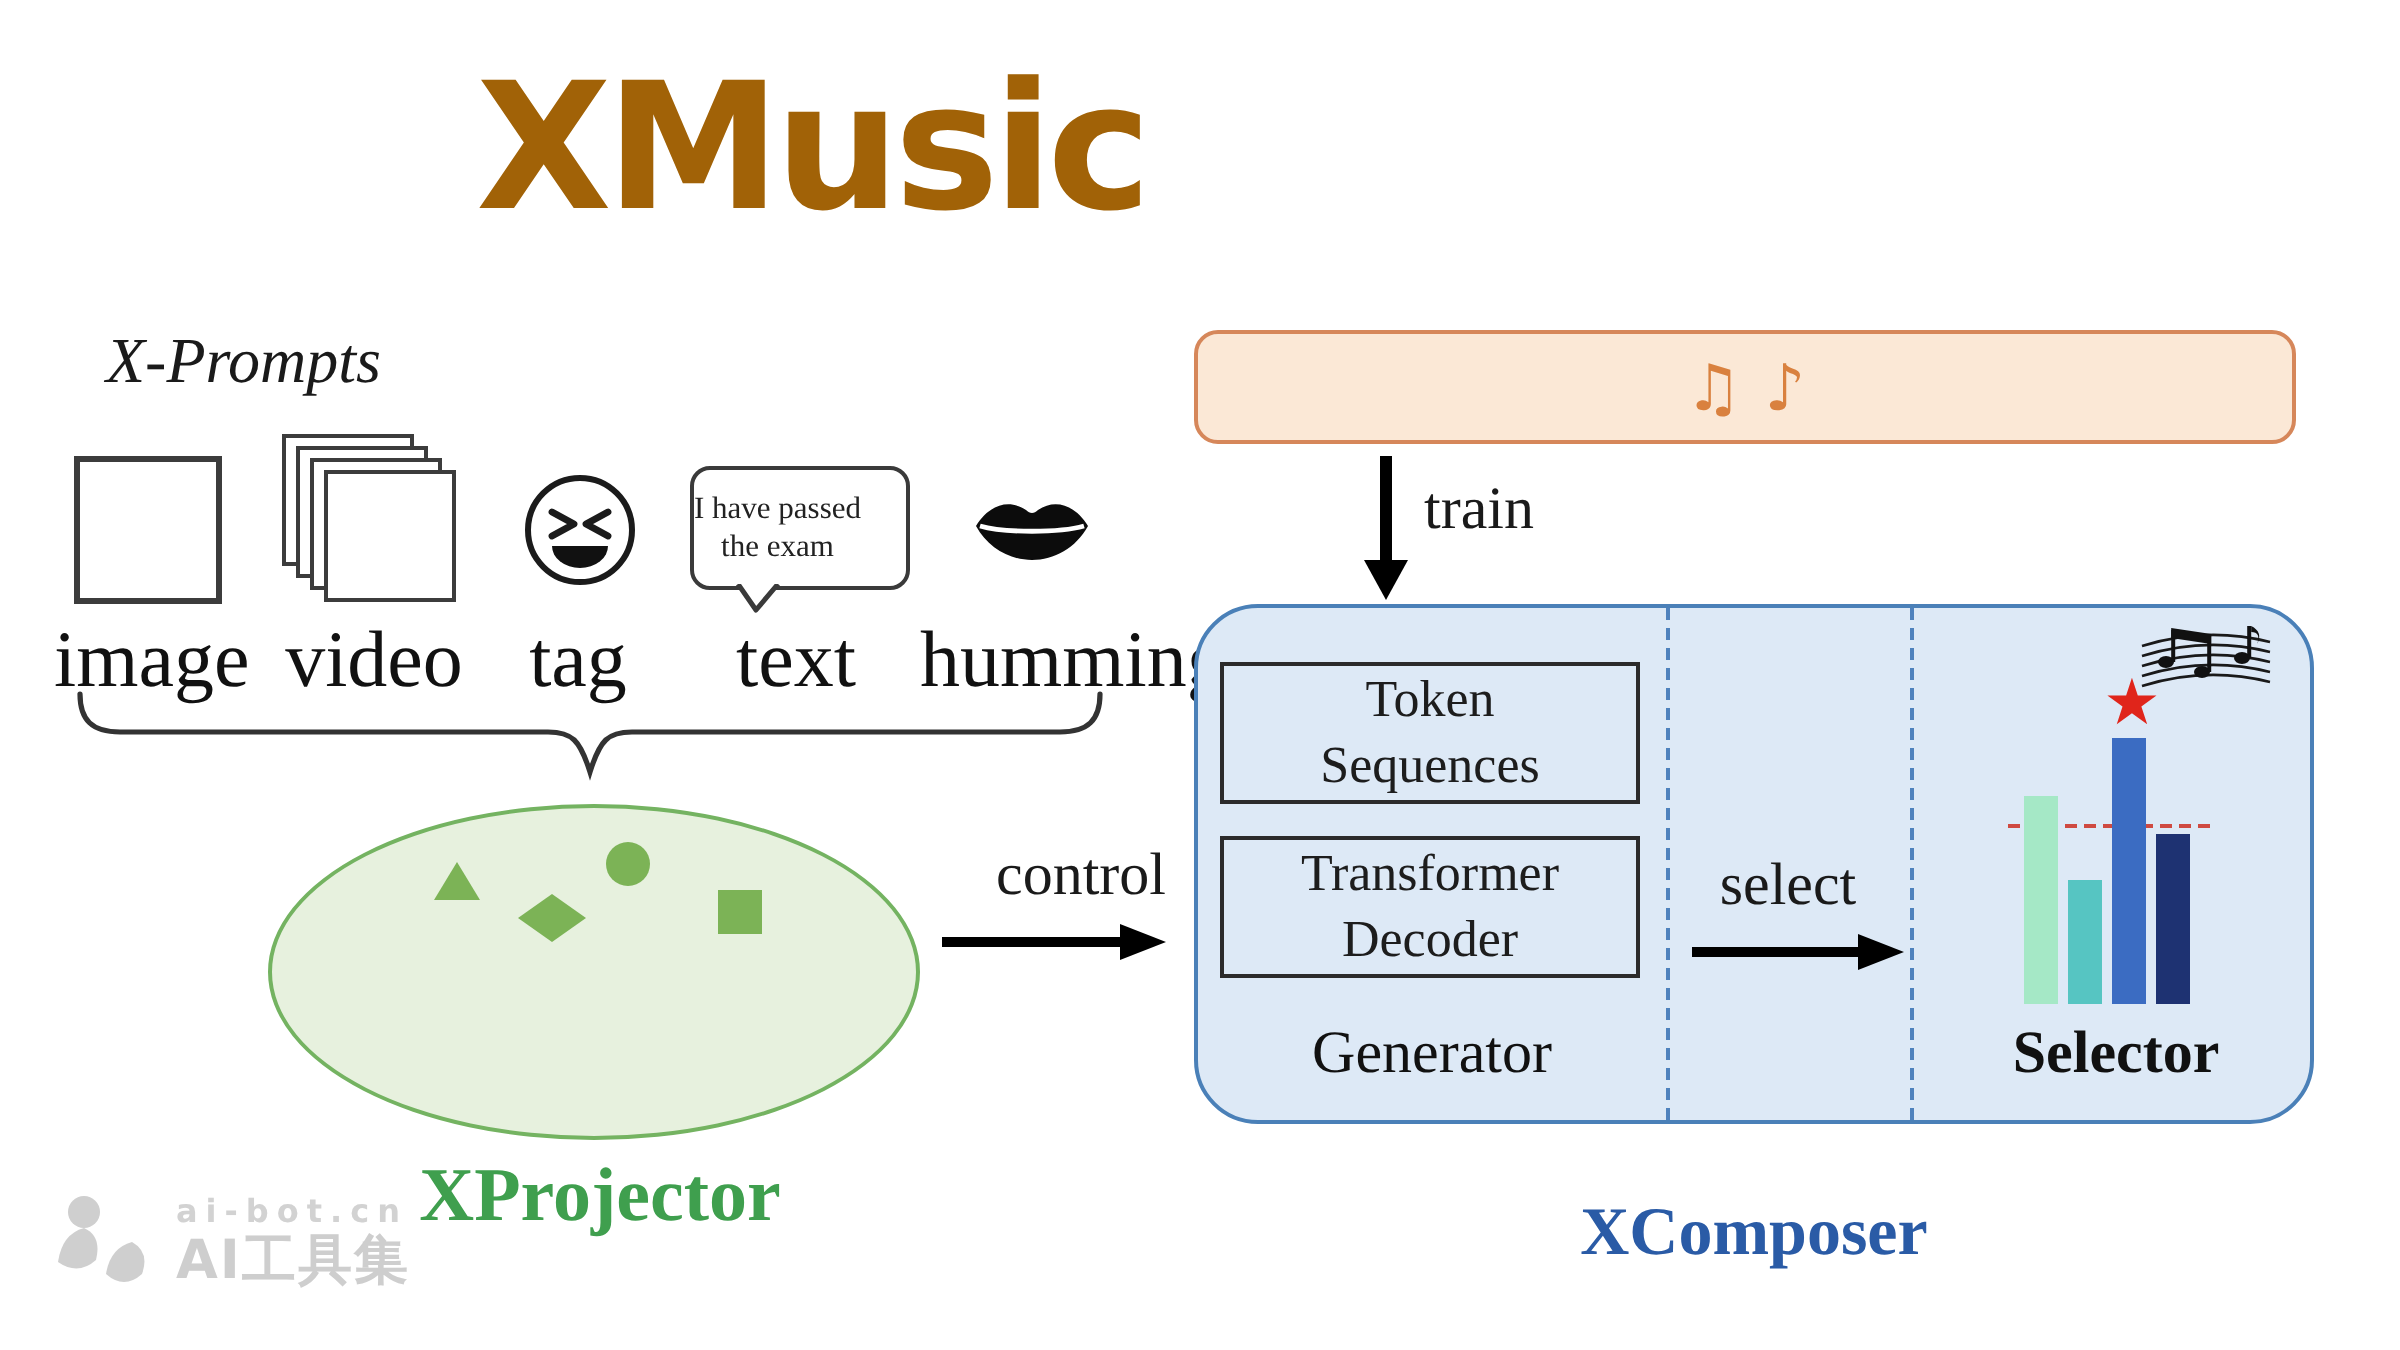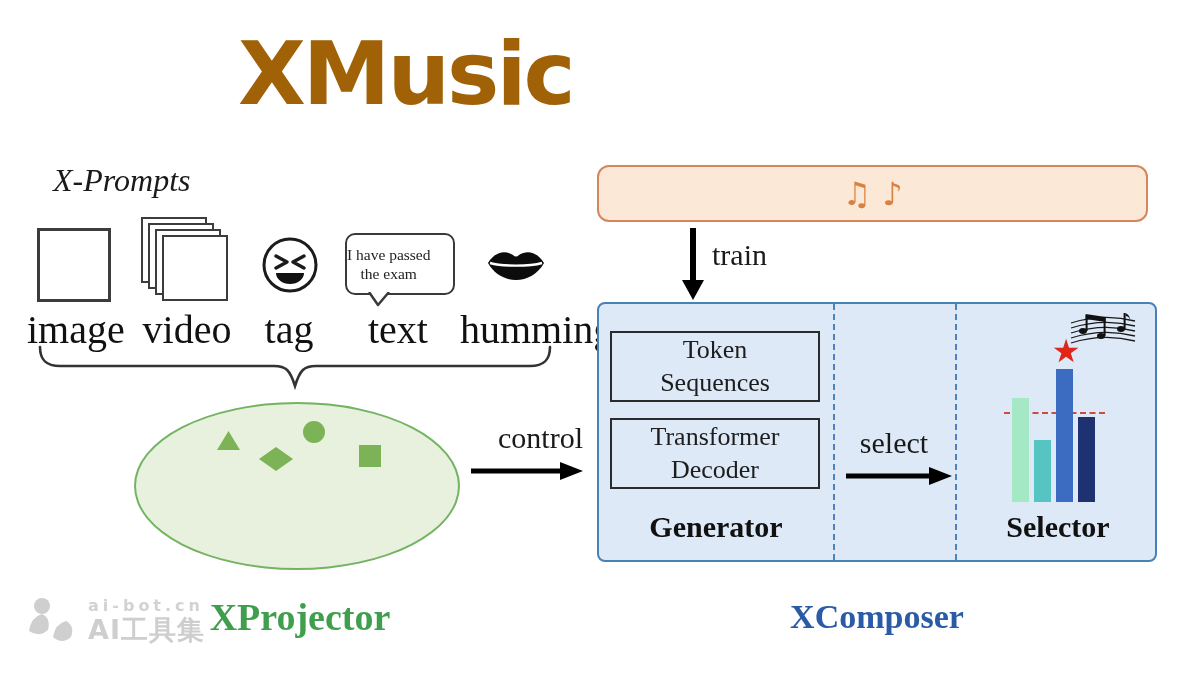--- a/index.html
+++ b/index.html
@@ -38,52 +38,52 @@
   
   #brace{left:30px;top:341px;}
 
   
   #ellipse{left:134px;top:402px;width:326px;height:168px;border-radius:50%;
            background:#e7f1de;border:2.5px solid #74b361;box-sizing:border-box;}
   #ellipse-shapes{position:absolute;left:0;top:8px;}
   #ellipse-text{position:absolute;left:0;top:84px;width:100%;text-align:center;
                 font-size:27px;line-height:1.3;color:#1d1d1d;}
 
-  #xprojector-label{left:175px;top:595px;width:250px;text-align:center;font-size:38px;
+  #xprojector-label{left:175px;top:576px;width:250px;text-align:center;font-size:38px;
                     font-weight:bold;color:#3f9f4e;}
 
   
   #control-text{left:468px;top:421px;width:115px;text-align:right;font-size:30px;}
   #control-arrow{left:468px;top:458px;}
 
   
   #xmidi-box{left:597px;top:165px;width:551px;height:57px;background:#fbe8d6;
              border:2.5px solid #d6875a;border-radius:12px;box-sizing:border-box;
              display:flex;align-items:center;justify-content:center;gap:14px;}
   #xmidi-notes{font-family:"DejaVu Sans",sans-serif;font-size:32px;color:#d9813f;font-weight:bold;}
   #xmidi-text{font-size:31px;font-weight:bold;color:#ce6e35;}
 
   
   #train-arrow{left:677px;top:226px;}
   #train-text{left:712px;top:238px;font-size:30px;}
 
   
   #xcomposer-box{left:597px;top:302px;width:560px;height:260px;background:#dde9f6;
-                 border:2.5px solid #4a80b8;border-radius:8px;box-sizing:border-box;}
+                 border:2.5px solid #4a80b8;border-radius:32px;box-sizing:border-box;}
   .divider{position:absolute;top:0;height:100%;border-left:2px dashed #4f82bd;}
   #divider-1{left:234px;}
   #divider-2{left:356px;}
 
   .inner-box{position:absolute;left:11px;width:210px;height:71px;border:2px solid #2b2b2b;
              box-sizing:border-box;display:flex;align-items:center;justify-content:center;
              text-align:center;font-size:26px;line-height:1.25;color:#1d1d1d;}
   #token-box{top:27px;}
   #decoder-box{top:114px;}
   #generator-label{position:absolute;left:0;top:206px;width:234px;text-align:center;
-                   font-size:30px;font-weight:bold;color:#111;}
+                   font-size:30px;font-weight:normal;color:#111;}
 
   #select-text{position:absolute;left:234px;top:122px;width:122px;text-align:center;font-size:30px;}
   #select-arrow{position:absolute;left:244px;top:160px;}
 
   #selector-bars{position:absolute;left:413px;bottom:58px;display:flex;align-items:flex-end;gap:5px;}
   .sel-bar{width:17px;}
   #threshold-line{position:absolute;left:405px;top:108px;width:101px;border-top:2.5px dashed #cf4a41;}
   #star{position:absolute;left:449px;top:28px;width:36px;text-align:center;font-size:32px;
         color:#e0251b;font-family:"DejaVu Sans",sans-serif;}
   #score-icon{position:absolute;left:470px;top:5px;}

